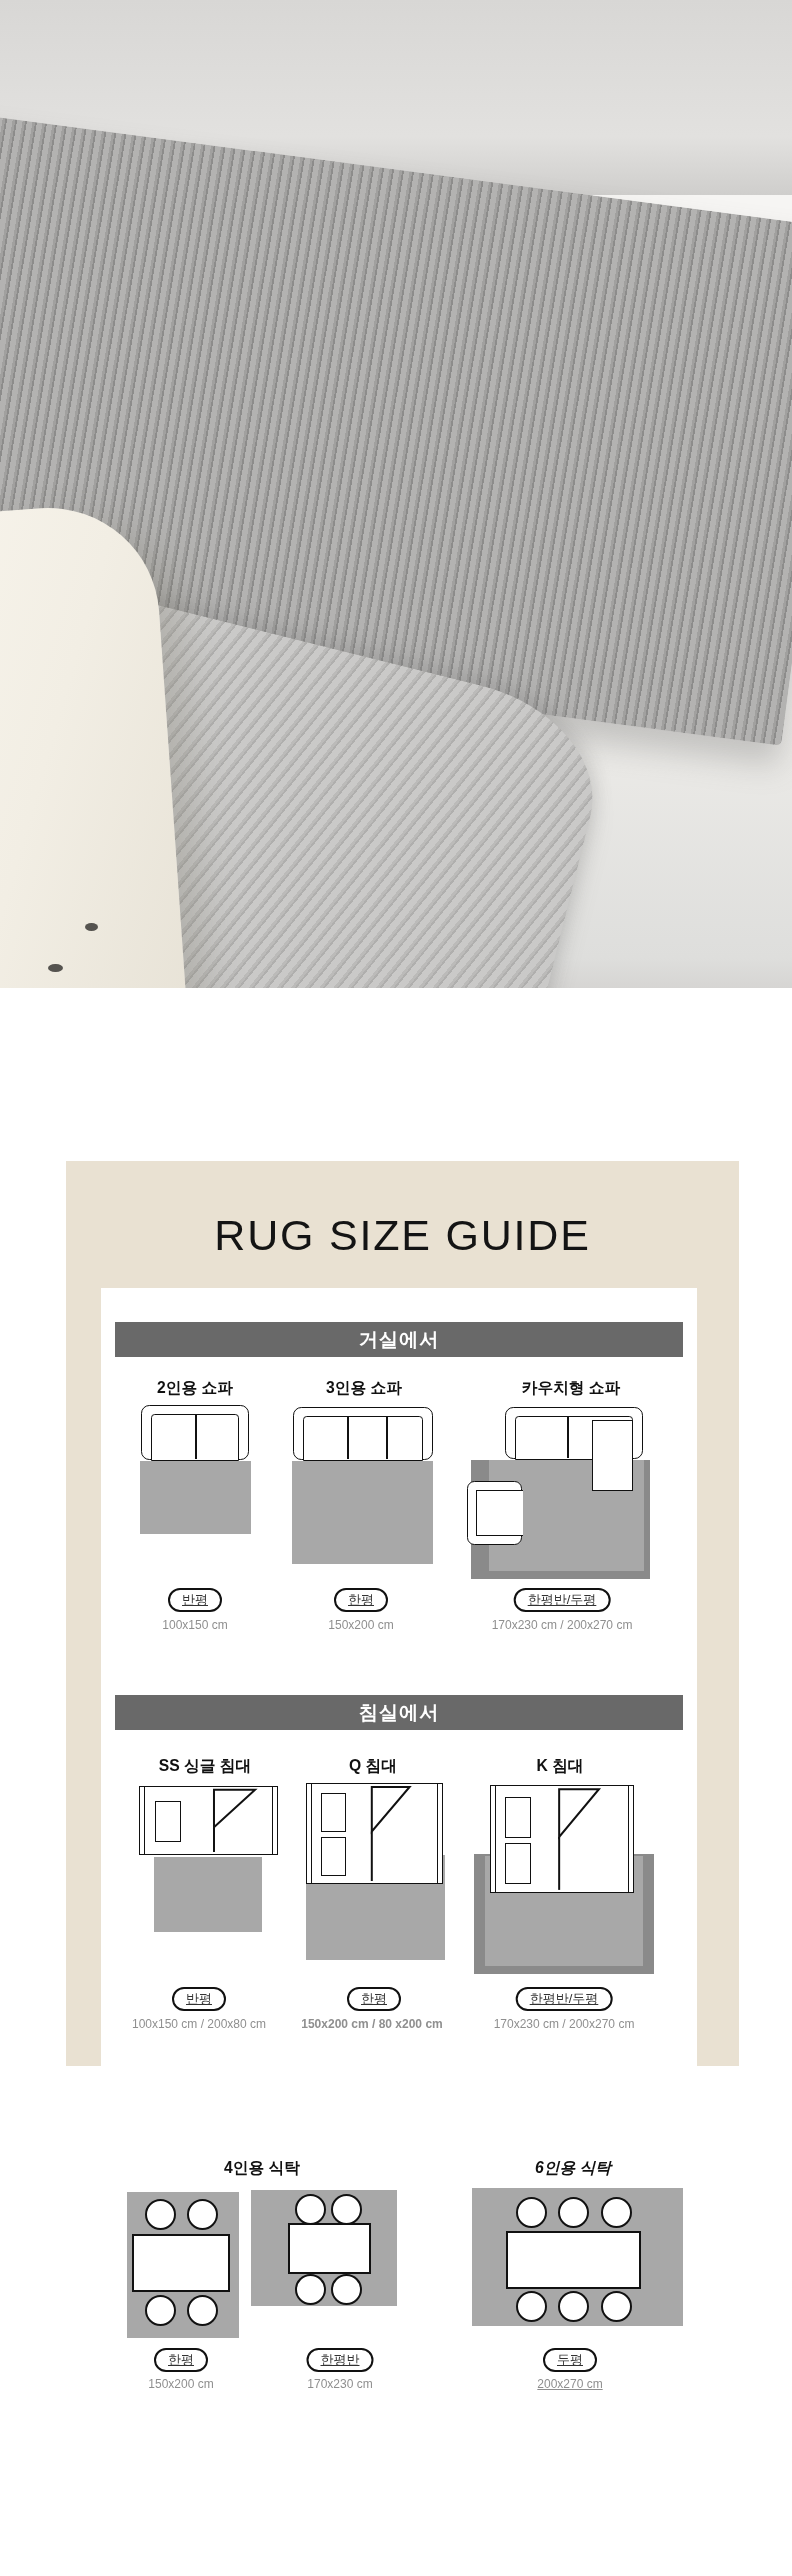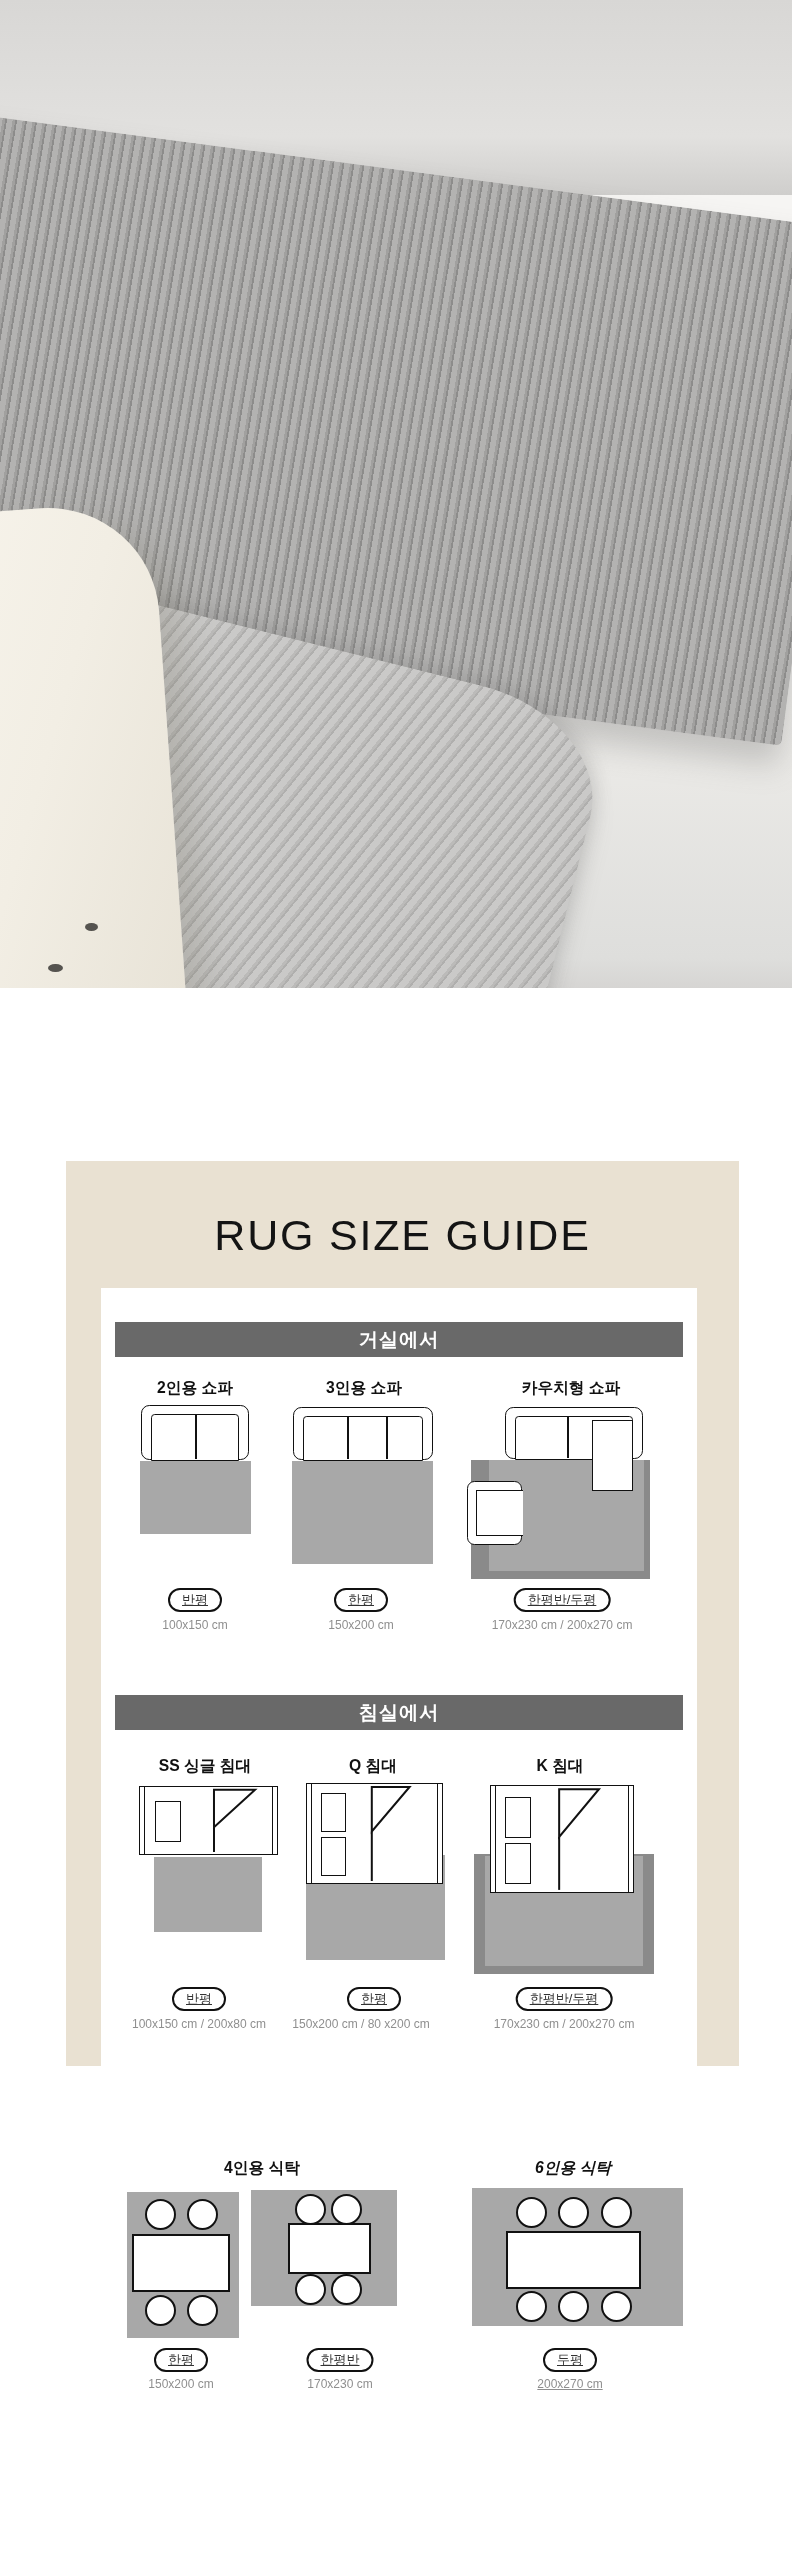--- a/index.html
+++ b/index.html
@@ -169,21 +169,21 @@
           <line x1="48" y1="48" x2="48" y2="98" stroke="#111" stroke-width="2" vector-effect="non-scaling-stroke"></line>
           <polygon points="48,3 76,3 48,48" fill="#fff" stroke="#111" stroke-width="2" vector-effect="non-scaling-stroke"></polygon>
         </svg>
       </div>
 
       <div class="pill" style="left:98px; top:699px;">반평</div>
       <div class="pill" style="left:273px; top:699px;">한평</div>
       <div class="pill" style="left:463px; top:699px;">한평반/두평</div>
 
       <div class="size-text" style="left:98px; top:729px;">100x150 cm / 200x80 cm</div>
-      <div class="size-text" style="left:260px; top:729px;">150x200 cm / 80 x200 cm</div>
+      <div class="size-text" style="left:271px; top:729px;font-weight:bold;">150x200 cm / 80 x200 cm</div>
       <div class="size-text" style="left:463px; top:729px;">170x230 cm / 200x270 cm</div>
 
 
       <div class="col-label" style="left:161px; top:870px;">4인용 식탁</div>
       <div class="col-label" style="left:472px; top:870px;font-style:italic;">6인용 식탁</div>
 
       <div class="rug-rect" style="left:26px; top:904px; width:112px; height:146px;"></div>
       <div class="chair" style="left:44px; top:911px;"></div>
       <div class="chair" style="left:86px; top:911px;"></div>
       <div class="table-rect" style="left:31px; top:946px; width:98px; height:58px;"></div>

